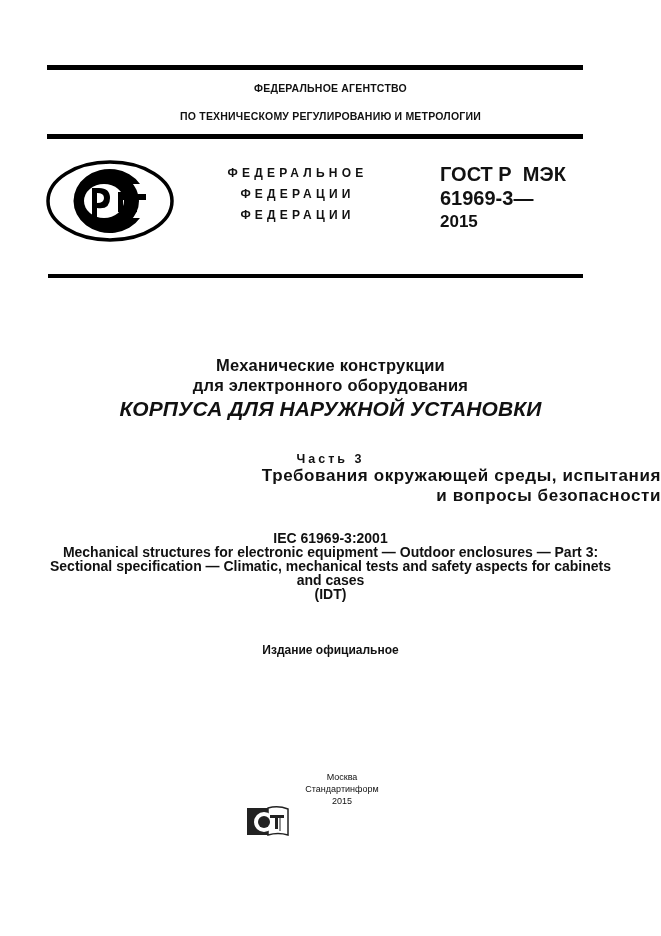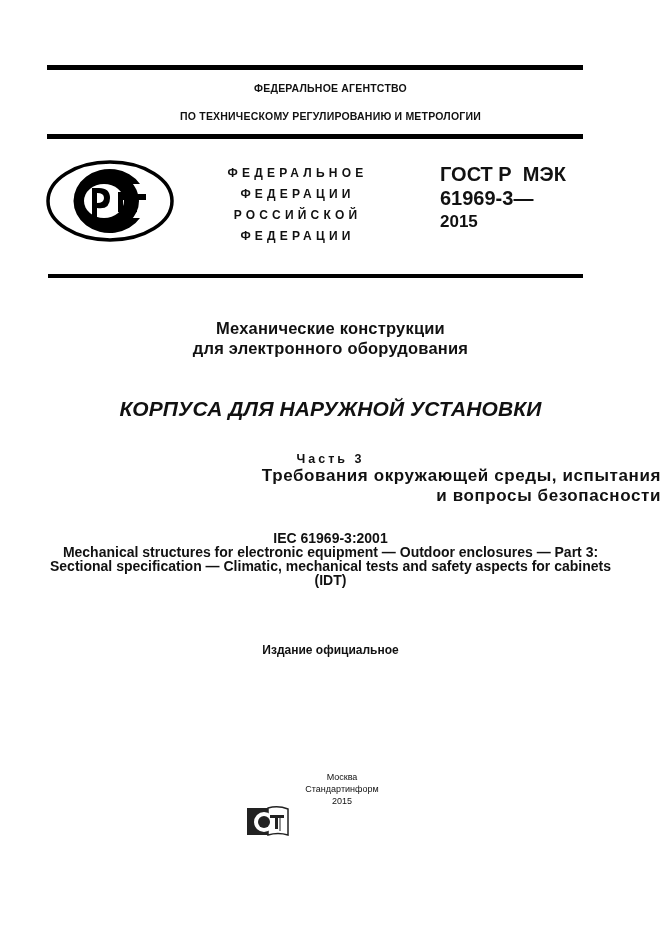--- a/index.html
+++ b/index.html
@@ -8,21 +8,21 @@
     font-family: "Liberation Sans", "DejaVu Sans", sans-serif;
     color: #111111;
   }
   .abs { position: absolute; }
   .rule { position: absolute; background: #000; }
   .center { text-align: center; left: 0; width: 661px; }
   .agency { font-size: 10.5px; font-weight: bold; letter-spacing: 0.2px; }
   .nat { font-size: 12px; font-weight: bold; letter-spacing: 4.2px; text-align: center; line-height: 21px; }
   .gost { font-size: 20px; font-weight: bold; line-height: 24px; }
   .gost .small { font-size: 17px; }
-  .subtitle { font-size: 16.5px; font-weight: bold; line-height: 20px; letter-spacing: 0.2px; }
+  .subtitle { font-size: 16.5px; font-weight: bold; line-height: 20px; letter-spacing: 0.2px; margin-top: 37px; }
   .main-title { font-size: 21px; font-weight: bold; letter-spacing: 0.1px; }
   .part { font-size: 12.5px; font-weight: bold; letter-spacing: 3px; }
   .part-title { font-size: 17px; font-weight: bold; line-height: 20px; letter-spacing: 0.6px; }
   .iec { font-size: 14px; font-weight: bold; line-height: 14px; }
   .edition { font-size: 12px; font-weight: bold; }
   .publisher { font-size: 9px; line-height: 12px; text-align: center; }
 </style>
 </head>
 <body>
 
@@ -46,21 +46,20 @@
     <rect x="78" y="36" width="24" height="6" fill="#000"></rect>
     <rect x="86" y="36" width="7" height="18" fill="#000"></rect>
 
     <rect x="74" y="34" width="5" height="20" fill="#000"></rect>
   </svg>
 </div>
 
 <div class="abs nat" style="left:210px; top:163px; width:175px;">
   <div>ФЕДЕРАЛЬНОЕ</div>
   <div>ФЕДЕРАЦИИ</div>
-  <div>РОССИЙСКОЙ</div>
   <div>ФЕДЕРАЦИИ</div>
 </div>
 
 <div class="abs gost" style="left:440px; top:162px; width:200px;">
   <div style="white-space:pre;">ГОСТ Р  МЭК</div>
   <div>61969-3—</div>
   <div class="small">2015</div>
 </div>
 
 <div class="rule" style="left:48px; top:274px; width:535px; height:4px;"></div>
@@ -76,20 +75,21 @@
 
 <div class="abs center part-title" style="top:466px;text-align:right;">
   <div>Требования окружающей среды, испытания</div>
   <div>и вопросы безопасности</div>
 </div>
 
 <div class="abs center iec" style="top:531px;">
   <div>IEC 61969-3:2001</div>
   <div>Mechanical structures for electronic equipment — Outdoor enclosures — Part 3:</div>
   <div>Sectional specification — Climatic, mechanical tests and safety aspects for cabinets</div>
+  <div>and cases</div>
   <div>(IDT)</div>
 </div>
 
 <div class="abs center edition" style="top:643px;">Издание официальное</div>
 
 <div class="abs" style="left:246px; top:805px; width:44px; height:32px;">
   <svg width="44" height="32" viewBox="0 0 44 32">
     <rect x="1" y="3" width="22" height="27" fill="#222"></rect>
     <path d="M22 3 Q32 0 42 4 L42 30 Q32 27 22 30 Z" fill="#fff" stroke="#222" stroke-width="1.5"></path>
     <circle cx="18" cy="17" r="10" fill="#fff"></circle>

